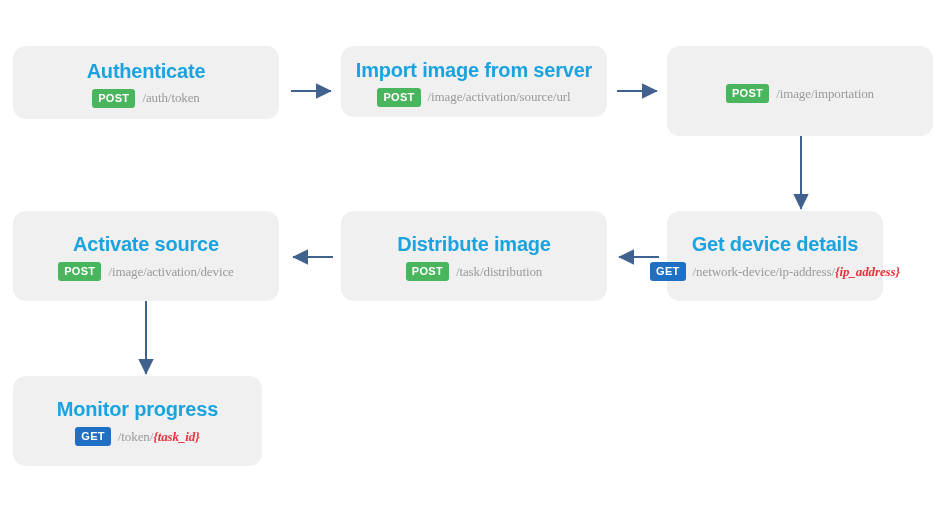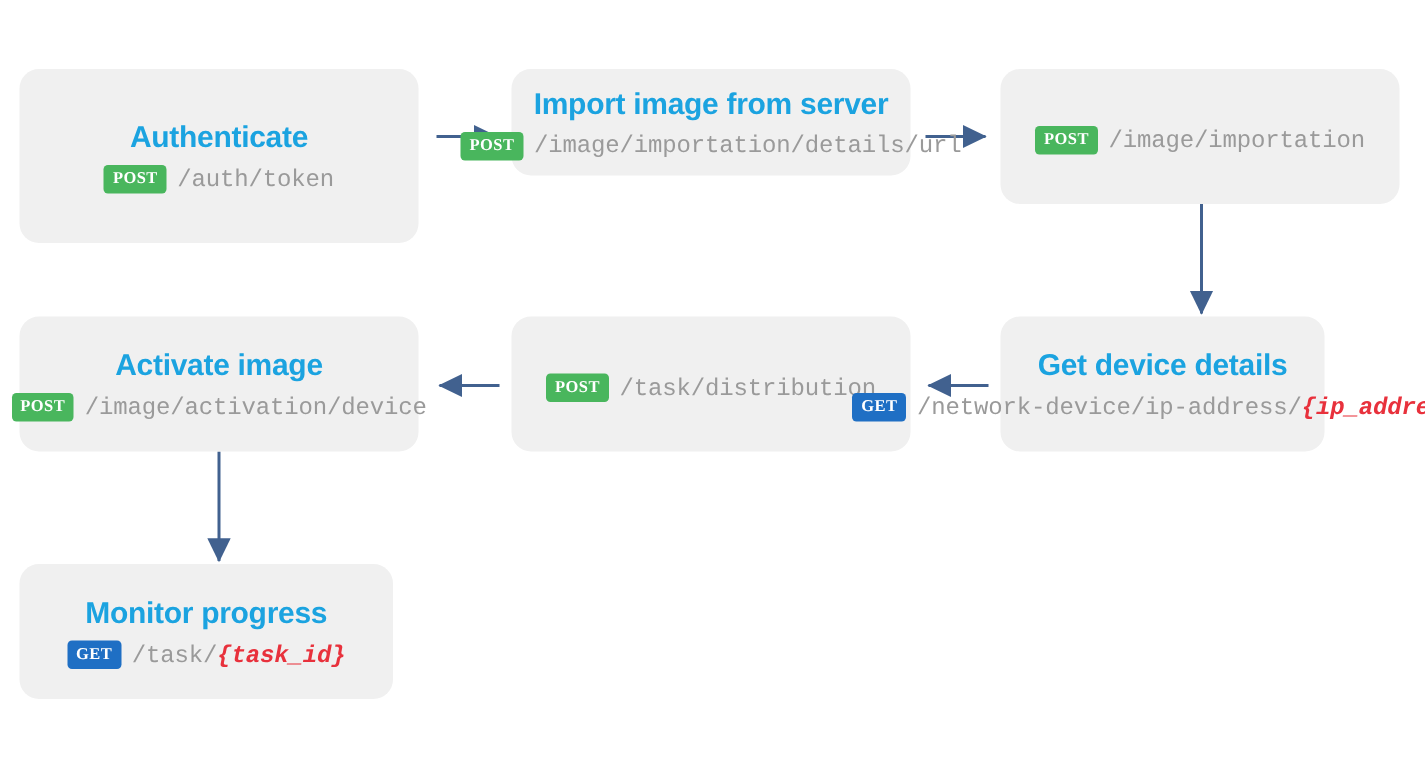--- a/index.html
+++ b/index.html
@@ -40,34 +40,34 @@
     display: flex;
     flex-direction: row;
     align-items: center;
     justify-content: center;
     margin-top: 5px;
     white-space: nowrap;
   }
   .badge {
     display: inline-block;
     color: #ffffff;
-    font-family: Liberation Serif, serif;
+    font-family: Liberation Sans, sans-serif;
     font-weight: bold;
     font-size: 11px;
     line-height: 11px;
     letter-spacing: 0.3px;
     padding: 4px 6px 4px 6px;
     border-radius: 3px;
     margin-right: 7px;
   }
   .badge.post { background: #49b65d; }
   .badge.get  { background: #1f6fc4; text-align: right; }
   .path {
-    font-family: Liberation Mono, monospace;
-    font-size: 16px;
+    font-family: Liberation Serif, serif;
+    font-size: 13px;
     line-height: 16px;
     color: #9a9a9a;
     letter-spacing: -0.1px;
   }
   .path .param {
     color: #e8313c;
     font-style: italic;
     font-weight: bold;
   }
   svg.edges {
@@ -97,67 +97,68 @@
 
     <line x1="801" y1="136" x2="801" y2="209" stroke="#41618f" stroke-width="2" marker-end="url(#arrowhead)"></line>
 
     <line x1="659" y1="257" x2="619" y2="257" stroke="#41618f" stroke-width="2" marker-end="url(#arrowhead)"></line>
 
     <line x1="333" y1="257" x2="293" y2="257" stroke="#41618f" stroke-width="2" marker-end="url(#arrowhead)"></line>
 
     <line x1="146" y1="301" x2="146" y2="374" stroke="#41618f" stroke-width="2" marker-end="url(#arrowhead)"></line>
   </svg>
 
-  <div class="node" style="left:13px; top:46px; width:266px; height:116px;">
+  <div class="node" style="left:13px; top:46px; width:266px; height:73px;">
     <div class="node-title">Authenticate</div>
     <div class="node-endpoint">
       <span class="badge post">POST</span>
       <span class="path"><span>/auth/token</span><span class="param"></span></span>
     </div>
   </div>
 
   <div class="node" style="left:341px; top:46px; width:266px; height:71px;">
     <div class="node-title">Import image from server</div>
     <div class="node-endpoint">
       <span class="badge post">POST</span>
-      <span class="path"><span>/image/importation/details/url</span><span class="param"></span></span>
+      <span class="path"><span>/image/activation/source/url</span><span class="param"></span></span>
     </div>
   </div>
 
   <div class="node" style="left:667px; top:46px; width:266px; height:90px;">
     <div class="node-endpoint">
       <span class="badge post">POST</span>
       <span class="path"><span>/image/importation</span><span class="param"></span></span>
     </div>
   </div>
 
   <div class="node" style="left:13px; top:211px; width:266px; height:90px;">
-    <div class="node-title">Activate image</div>
+    <div class="node-title">Activate source</div>
     <div class="node-endpoint">
       <span class="badge post">POST</span>
       <span class="path"><span>/image/activation/device</span><span class="param"></span></span>
     </div>
   </div>
 
   <div class="node" style="left:341px; top:211px; width:266px; height:90px;">
+    <div class="node-title">Distribute image</div>
     <div class="node-endpoint">
       <span class="badge post">POST</span>
       <span class="path"><span>/task/distribution</span><span class="param"></span></span>
     </div>
   </div>
 
   <div class="node" style="left:667px; top:211px; width:216px; height:90px;">
     <div class="node-title">Get device details</div>
     <div class="node-endpoint">
       <span class="badge get">GET</span>
       <span class="path"><span>/network-device/ip-address/</span><span class="param">{ip_address}</span></span>
     </div>
   </div>
 
   <div class="node" style="left:13px; top:376px; width:249px; height:90px;">
     <div class="node-title">Monitor progress</div>
     <div class="node-endpoint">
       <span class="badge get">GET</span>
-      <span class="path"><span>/task/</span><span class="param">{task_id}</span></span>
+      <span class="path"><span>/token/</span><span class="param">{task_id}</span></span>
     </div>
   </div>
 
 </div>
 
 </body></html>

